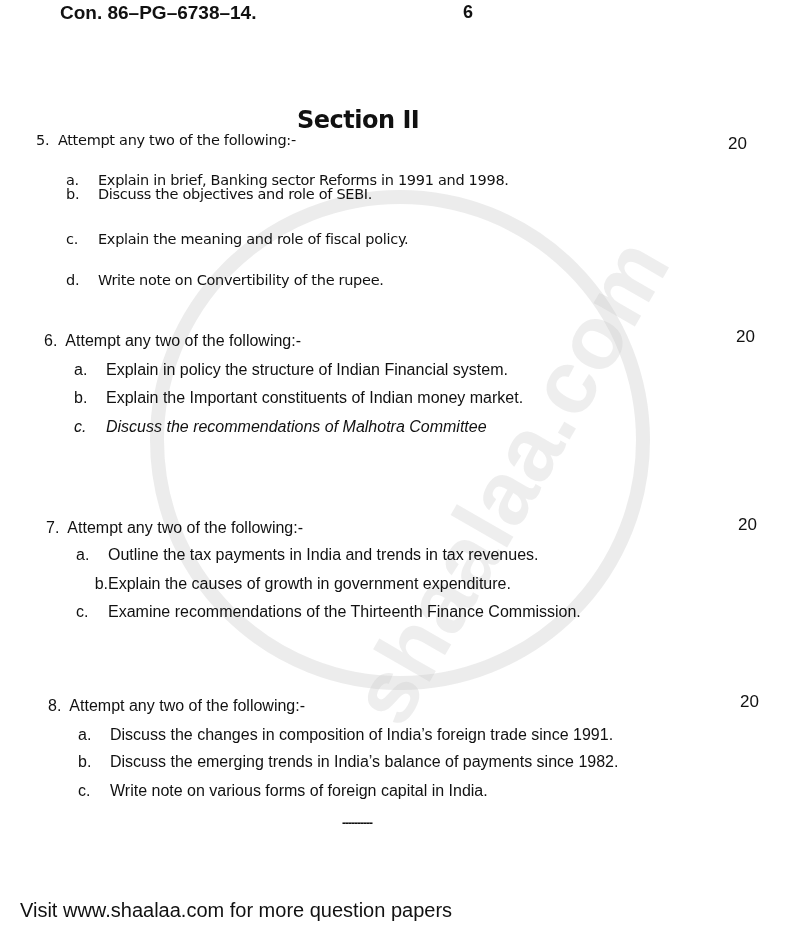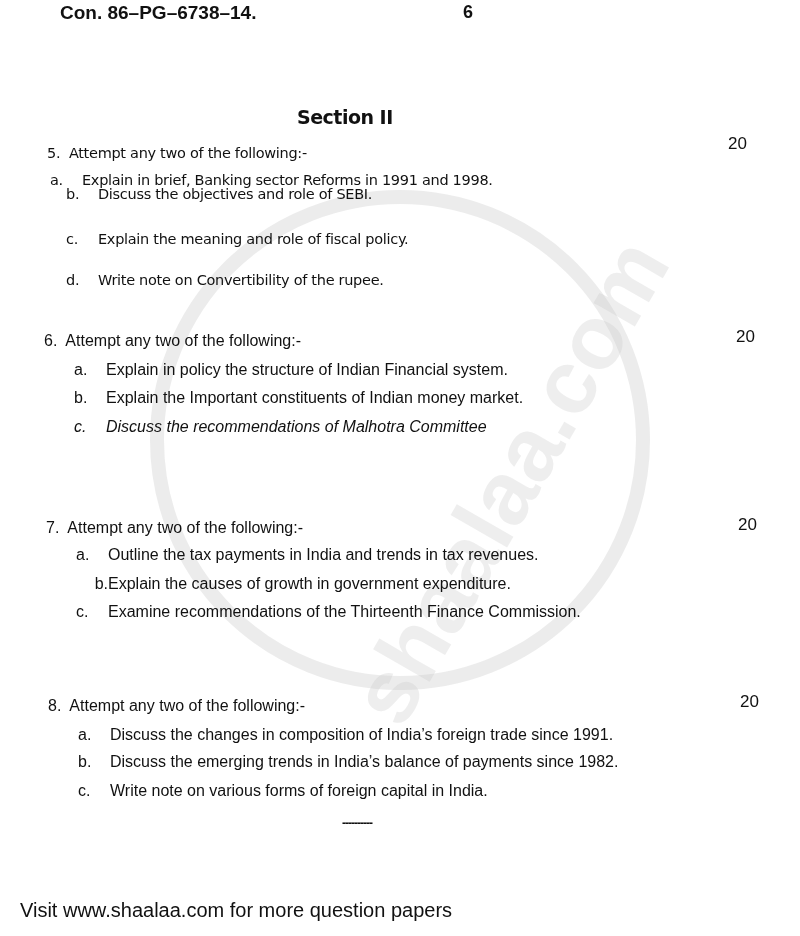--- a/index.html
+++ b/index.html
@@ -1,19 +1,19 @@
 <!DOCTYPE html>
 <html><head>
 <meta charset="utf-8">
 <style>
   html, body { margin: 0; padding: 0; background: #ffffff; }
   body { width: 800px; height: 936px; position: relative; overflow: hidden; font-family: "Liberation Sans", sans-serif; color: #111; }
   .header-code { position: absolute; left: 44px; top: 2px; font-size: 19px; font-weight: bold; margin-left: 16px; }
   .page-num { position: absolute; left: 463px; top: 2px; font-size: 18px; font-weight: bold; }
-  .section-title { position: absolute; left: 297px; top: 106px; font-size: 19px; font-weight: bold; font-family: "DejaVu Sans", sans-serif; letter-spacing: -0.5px; }
+  .section-title { position: absolute; left: 297px; top: 106px; font-size: 24px; font-weight: bold; font-family: "DejaVu Sans", sans-serif; letter-spacing: -0.5px; }
   .q-head { position: absolute; font-size: 16px; white-space: nowrap; }
   .q-marks { position: absolute; font-size: 17px; }
   .item { position: absolute; font-size: 16px; white-space: nowrap; }
   .item .lbl { display: inline-block; width: 32px; }
   .cond { font-family: "DejaVu Sans", sans-serif; font-size: 14.5px; letter-spacing: -0.3px; }
   .sep { position: absolute; left: 342px; top: 816px; font-size: 12px; font-weight: bold; letter-spacing: -1px; }
   .footer { position: absolute; left: 20px; top: 899px; font-size: 20px; }
   .watermark { position: absolute; left: 150px; top: 190px; width: 500px; height: 500px; border-radius: 50%; border: 14px solid rgba(200,200,200,0.35); box-sizing: border-box; pointer-events: none; }
   .watermark-text { position: absolute; left: 240px; top: 430px; font-size: 90px; color: rgba(200,200,200,0.3); transform: rotate(-60deg); font-weight: bold; pointer-events: none; white-space: nowrap; }
 </style>
@@ -21,26 +21,26 @@
 <body>
 
 <div class="watermark"></div>
 <div class="watermark-text">shaalaa.com</div>
 
 <div class="header-code">Con. 86–PG–6738–14.</div>
 <div class="page-num">6</div>
 
 <div class="section-title">Section II</div>
 
-<div class="q-head cond" style="left:36px; top:145px;margin-left:11px;">
+<div class="q-head cond" style="left:36px; top:132px;">
   <span>5.</span>&nbsp;
   <span>Attempt  any two of the  following:-</span>
 </div>
 <div class="q-marks" style="left:728px; top:134px;">20</div>
-<div class="item cond" style="left:50px; top:172px;">
+<div class="item cond" style="left:66px; top:172px;">
   <span class="lbl">a.</span><span>Explain in brief, Banking  sector Reforms in 1991 and 1998.</span>
 </div>
 <div class="item cond" style="left:66px; top:186px;">
   <span class="lbl">b.</span><span>Discuss the objectives  and role of SEBI.</span>
 </div>
 <div class="item cond" style="left:66px; top:231px;">
   <span class="lbl">c.</span><span>Explain the meaning  and role of fiscal policy.</span>
 </div>
 <div class="item cond" style="left:66px; top:260px;margin-top:12px;">
   <span class="lbl">d.</span><span>Write note on Convertibility  of the rupee.</span>

